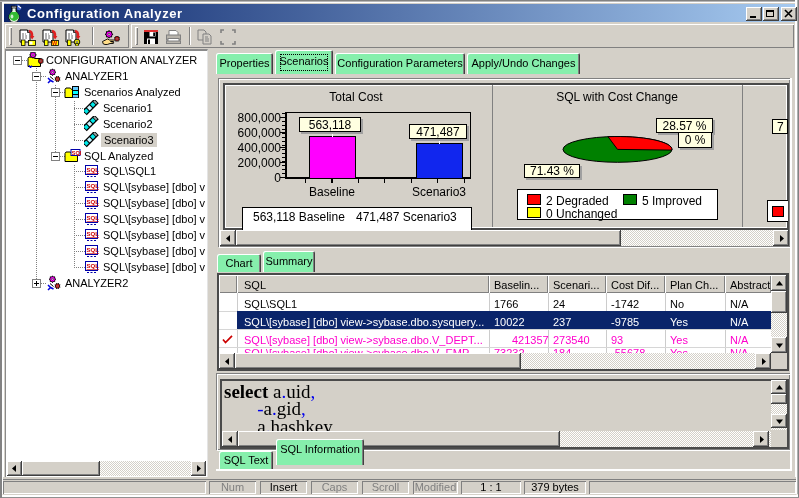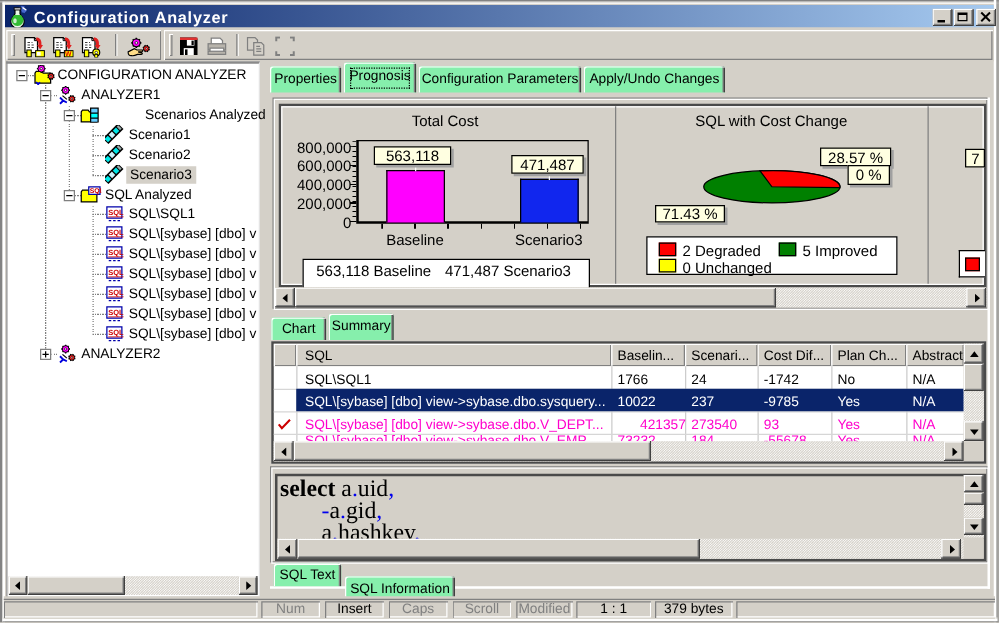--- a/index.html
+++ b/index.html
@@ -257,21 +257,21 @@
       <use href="#sym-sql"></use>
     </svg>
 <svg class="abs" style="left:84px;top:259px;" width="17" height="16">
       <use href="#sym-sql"></use>
     </svg>
 <svg class="abs" style="left:45px;top:275px;" width="17" height="16">
       <use href="#sym-an"></use>
     </svg>
 <div class="abs" style="left:46px;top:54px;">CONFIGURATION ANALYZER</div>
 <div class="abs" style="left:65px;top:70px;">ANALYZER1</div>
-<div class="abs" style="left:84px;top:86px;margin-left:32px;">Scenarios Analyzed</div>
+<div class="abs" style="left:84px;top:86px;">Scenarios Analyzed</div>
 <div class="abs" style="left:103px;top:102px;">Scenario1</div>
 <div class="abs" style="left:103px;top:118px;">Scenario2</div>
 <div class="abs" style="left:101px;top:133px;width:56px;height:14px;background:#d4d0c8;"></div>
 <div class="abs" style="left:104px;top:134px;">Scenario3</div>
 <div class="abs" style="left:84px;top:150px;">SQL Analyzed</div>
 <div class="abs" style="left:103px;top:165px;">SQL\SQL1</div>
 <div class="abs" style="left:103px;top:181px;">SQL\[sybase] [dbo] v</div>
 <div class="abs" style="left:103px;top:197px;">SQL\[sybase] [dbo] v</div>
 <div class="abs" style="left:103px;top:213px;">SQL\[sybase] [dbo] v</div>
 <div class="abs" style="left:103px;top:229px;">SQL\[sybase] [dbo] v</div>
@@ -287,21 +287,21 @@
     </svg>
   </div>
 <div class="abs arrowbtn" style="left:191px;top:461px;width:15px;height:15px;">
     <svg width="7" height="7">
       <path d="M2 0 L6 3.5 L2 7 Z" fill="#000"></path>
     </svg>
   </div>
 <div class="abs btn3d" style="left:22px;top:461px;width:78px;height:15px;"></div>
 
 <div class="abs tab" style="left:216px;top:53px;width:57px;height:21px;line-height:21px;">Properties</div>
-<div class="abs tab" style="left:275px;top:50px;width:58px;height:24px;line-height:22px;">Prognosis</div>
+<div class="abs tab" style="left:275px;top:50px;width:58px;height:24px;line-height:22px;">Scenarios</div>
 <div class="abs" style="left:281px;top:55px;width:46px;height:15px;outline:1px dotted #000;"></div>
 <div class="abs tab" style="left:335px;top:53px;width:130px;height:21px;line-height:21px;">Configuration Parameters</div>
 <div class="abs tab" style="left:467px;top:53px;width:113px;height:21px;line-height:21px;">Apply/Undo Changes</div>
 
 <div class="abs" style="left:790px;top:78px;width:2px;height:393px;background:#fff;"></div>
 <div class="abs" style="left:216px;top:469px;width:576px;height:2px;background:#fff;"></div>
 
 <div class="abs" style="left:218px;top:78px;width:572px;height:169px;border:1px solid #808080;"></div>
 <div class="abs" style="left:219px;top:79px;width:572px;height:169px;border:1px solid #ffffff;"></div>
 <div class="abs" style="left:223px;top:83px;width:566px;height:147px;border:2px solid #4a4a4a;"></div>
@@ -486,21 +486,21 @@
 <div class="abs arrowbtn" style="left:753px;top:431px;width:16px;height:16px;">
       <svg width="7" height="7">
         <path d="M2 0 L6 3.5 L2 7 Z" fill="#000"></path>
       </svg>
     </div>
 <div class="abs btn3d" style="left:238px;top:431px;width:322px;height:16px;"></div>
 <div class="abs face" style="left:771px;top:431px;width:16px;height:16px;"></div>
 </div>
 
 <div class="abs tab" style="left:219px;top:451px;width:54px;height:18px;line-height:18px;">SQL Text</div>
-<div class="abs tab" style="left:276px;top:461px;width:88px;height:26px;line-height:21px;">SQL Information</div>
+<div class="abs tab" style="left:276px;top:439px;width:88px;height:26px;line-height:21px;">SQL Information</div>
 
 <div id="statusbar">
 <div class="abs face" style="left:3px;top:477px;width:793px;height:18px;"></div>
 <div class="abs" style="left:3px;top:479px;width:793px;height:1px;background:#808080;"></div>
 <div class="abs sunk1" style="left:3px;top:481px;width:203px;height:13px;text-align:center;line-height:13px;color:;"></div>
 <div class="abs sunk1" style="left:209px;top:481px;width:47px;height:13px;text-align:center;line-height:13px;color:#808080;">Num</div>
 <div class="abs sunk1" style="left:260px;top:481px;width:47px;height:13px;text-align:center;line-height:13px;color:#000;">Insert</div>
 <div class="abs sunk1" style="left:311px;top:481px;width:47px;height:13px;text-align:center;line-height:13px;color:#808080;">Caps</div>
 <div class="abs sunk1" style="left:362px;top:481px;width:47px;height:13px;text-align:center;line-height:13px;color:#808080;">Scroll</div>
 <div class="abs sunk1" style="left:413px;top:481px;width:45px;height:13px;text-align:center;line-height:13px;color:#808080;">Modified</div>

